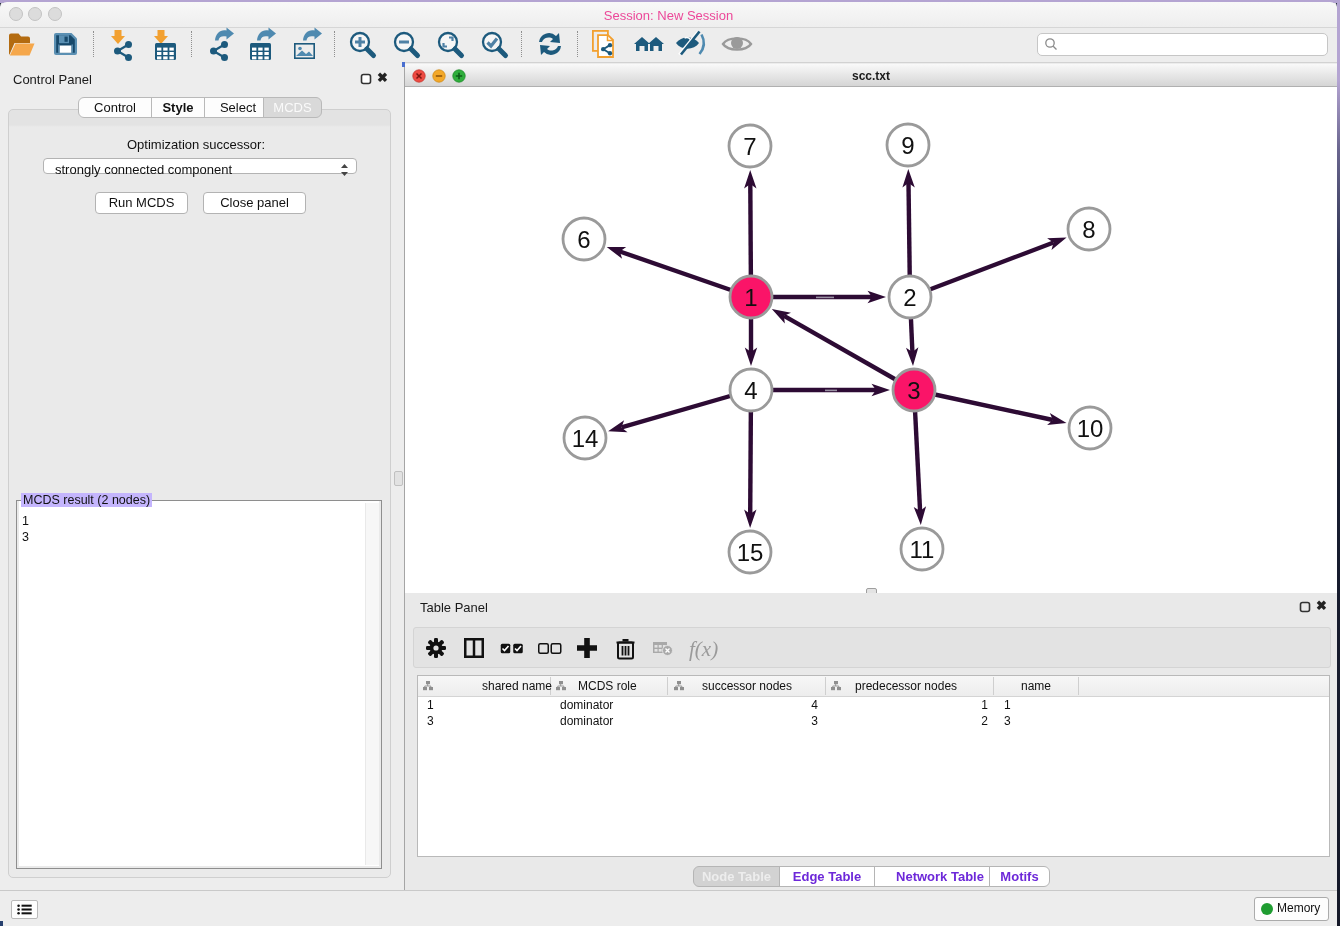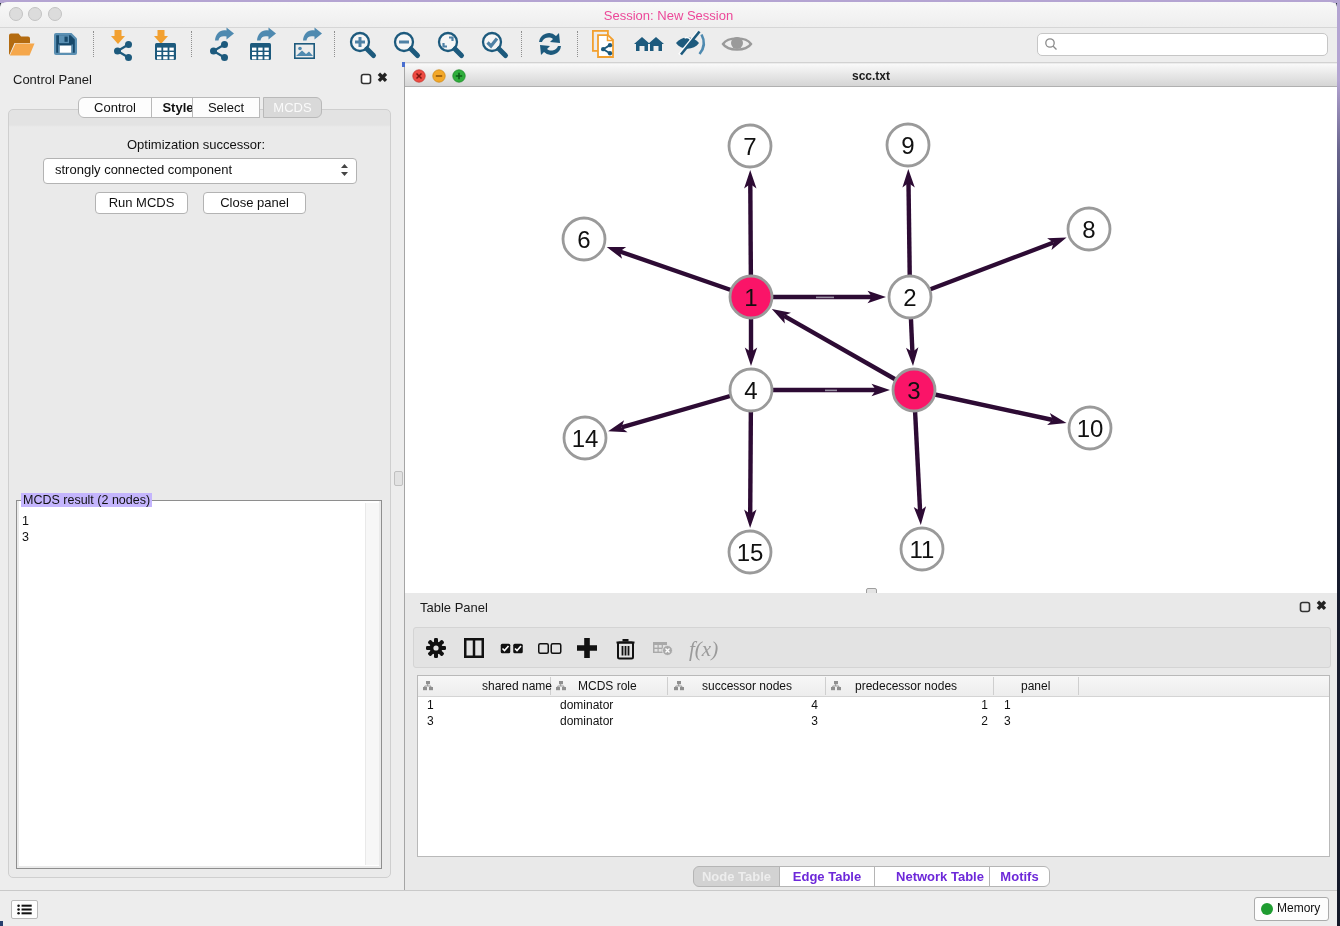--- a/index.html
+++ b/index.html
@@ -19,21 +19,21 @@
   #toolbar{left:0;top:28px;width:1337px;height:34px;background:#ededed;border-bottom:1px solid #d2d2d2;}
   .sep{position:absolute;top:31px;height:26px;width:0;border-left:1px dotted #8f8f8f;}
   #search{left:1037px;top:33px;width:289px;height:21px;background:#fff;border:1px solid #c6c6c6;border-radius:5px;}
   
   #leftpanel{left:0;top:62px;width:404px;height:828px;background:#ededed;}
   .tab{position:absolute;top:97px;height:21px;line-height:20px;text-align:center;
        background:#fdfdfd;border:1px solid #b9b9b9;font-size:13px;color:#111;box-sizing:border-box;}
   #tabpanel{left:8px;top:109px;width:383px;height:769px;border:1px solid #cfcfcf;border-radius:5px;
        background:linear-gradient(#e3e3e3 0,#e3e3e3 15px,#eaeaea 17px,#eaeaea);box-sizing:border-box;}
   #optlabel{left:0;top:137px;width:392px;text-align:center;font-size:13px;color:#111;}
-  #combo{left:43px;top:158px;width:314px;height:26px;background:#fff;border:1px solid #b3b3b3;
+  #combo{left:43px;top:158px;width:314px;height:16px;background:#fff;border:1px solid #b3b3b3;
        border-radius:4px;box-sizing:border-box;font-size:13px;color:#111;line-height:21px;padding-left:11px;}
   .btn{position:absolute;top:192px;height:22px;background:#fff;border:1px solid #b3b3b3;border-radius:4px;
        box-sizing:border-box;font-size:13px;color:#111;text-align:center;line-height:20px;}
   #fieldset{left:16px;top:500px;width:366px;height:369px;border:1px solid #8e8e8e;box-sizing:border-box;}
   #mcdswhite{left:19px;top:501px;width:360px;height:365px;background:#fff;}
   #legend{left:21px;top:493px;background:#c4b5fd;font-size:12.5px;color:#111;padding:0 2px;}
   #mcdstext{left:22px;top:513px;font-size:12.5px;color:#111;line-height:16px;}
   #scrolllane{left:365px;top:503px;width:13px;height:362px;background:#f7f7f7;border-left:1px solid #e9e9e9;}
   
   #divider{left:404px;top:62px;width:1px;height:828px;background:#a5a5a5;}
@@ -221,21 +221,21 @@
 
 <div class="abs" id="leftpanel"></div>
 <div class="abs" style="left:13px;top:72px;font-size:13px;color:#1a1a1a;">Control Panel</div>
 <svg class="abs" style="left:360px;top:73px" width="12" height="12">
     <rect x="1.5" y="1.5" width="9" height="9" rx="2" fill="#fff" stroke="#333" stroke-width="1.6"></rect>
   </svg>
 <div class="abs" style="left:377px;top:70px;font-size:13px;font-weight:bold;color:#222;">✖</div>
 <div class="abs" id="tabpanel"></div>
 <div class="tab" style="left:78px;width:74px;border-radius:6px 0 0 6px;">Control</div>
 <div class="tab" style="left:151px;width:54px;font-weight:bold;">Style</div>
-<div class="tab" style="left:192px;width:68px;">Select</div>
+<div class="tab" style="left:204px;width:68px;">Select</div>
 <div class="tab" style="left:263px;width:59px;background:#d9d9d9;color:#fafafa;border-color:#b9b9b9;border-radius:0 6px 6px 0;">MCDS</div>
 <div class="abs" id="optlabel">Optimization successor:</div>
 <div class="abs" id="combo">strongly connected component
   <svg style="position:absolute;right:7px;top:4px" width="9" height="14" viewBox="0 0 9 14">
     <path d="M1,5 L4.5,1 L8,5 z" fill="#444"></path>
       <path d="M1,9 L4.5,13 L8,9 z" fill="#444"></path>
   </svg>
 </div>
 <div class="btn" style="left:95px;width:93px;">Run MCDS</div>
 <div class="btn" style="left:203px;width:103px;">Close panel</div>
@@ -419,21 +419,21 @@
     </div>
   <div class="colsep" style="left:132px;"></div>
   <div class="colsep" style="left:249px;"></div>
   <div class="colsep" style="left:407px;"></div>
   <div class="colsep" style="left:575px;"></div>
   <div class="colsep" style="left:660px;"></div>
   <div class="hlabel" style="left:31px;margin-left:33px;">shared name</div>
   <div class="hlabel" style="left:160px;">MCDS role</div>
   <div class="hlabel" style="left:284px;">successor nodes</div>
   <div class="hlabel" style="left:437px;">predecessor nodes</div>
-  <div class="hlabel" style="left:603px;">panel</div>
+  <div class="hlabel" style="left:603px;">name</div>
   <div class="cell" style="left:9px;top:21px;">1</div>
   <div class="cell" style="left:142px;top:21px;">dominator</div>
   <div class="cell" style="left:330px;top:21px;width:70px;text-align:right;">4</div>
   <div class="cell" style="left:500px;top:21px;width:70px;text-align:right;">1</div>
   <div class="cell" style="left:586px;top:21px;">1</div>
   <div class="cell" style="left:9px;top:37px;">3</div>
   <div class="cell" style="left:142px;top:37px;">dominator</div>
   <div class="cell" style="left:330px;top:37px;width:70px;text-align:right;">3</div>
   <div class="cell" style="left:500px;top:37px;width:70px;text-align:right;">2</div>
   <div class="cell" style="left:586px;top:37px;">3</div>

